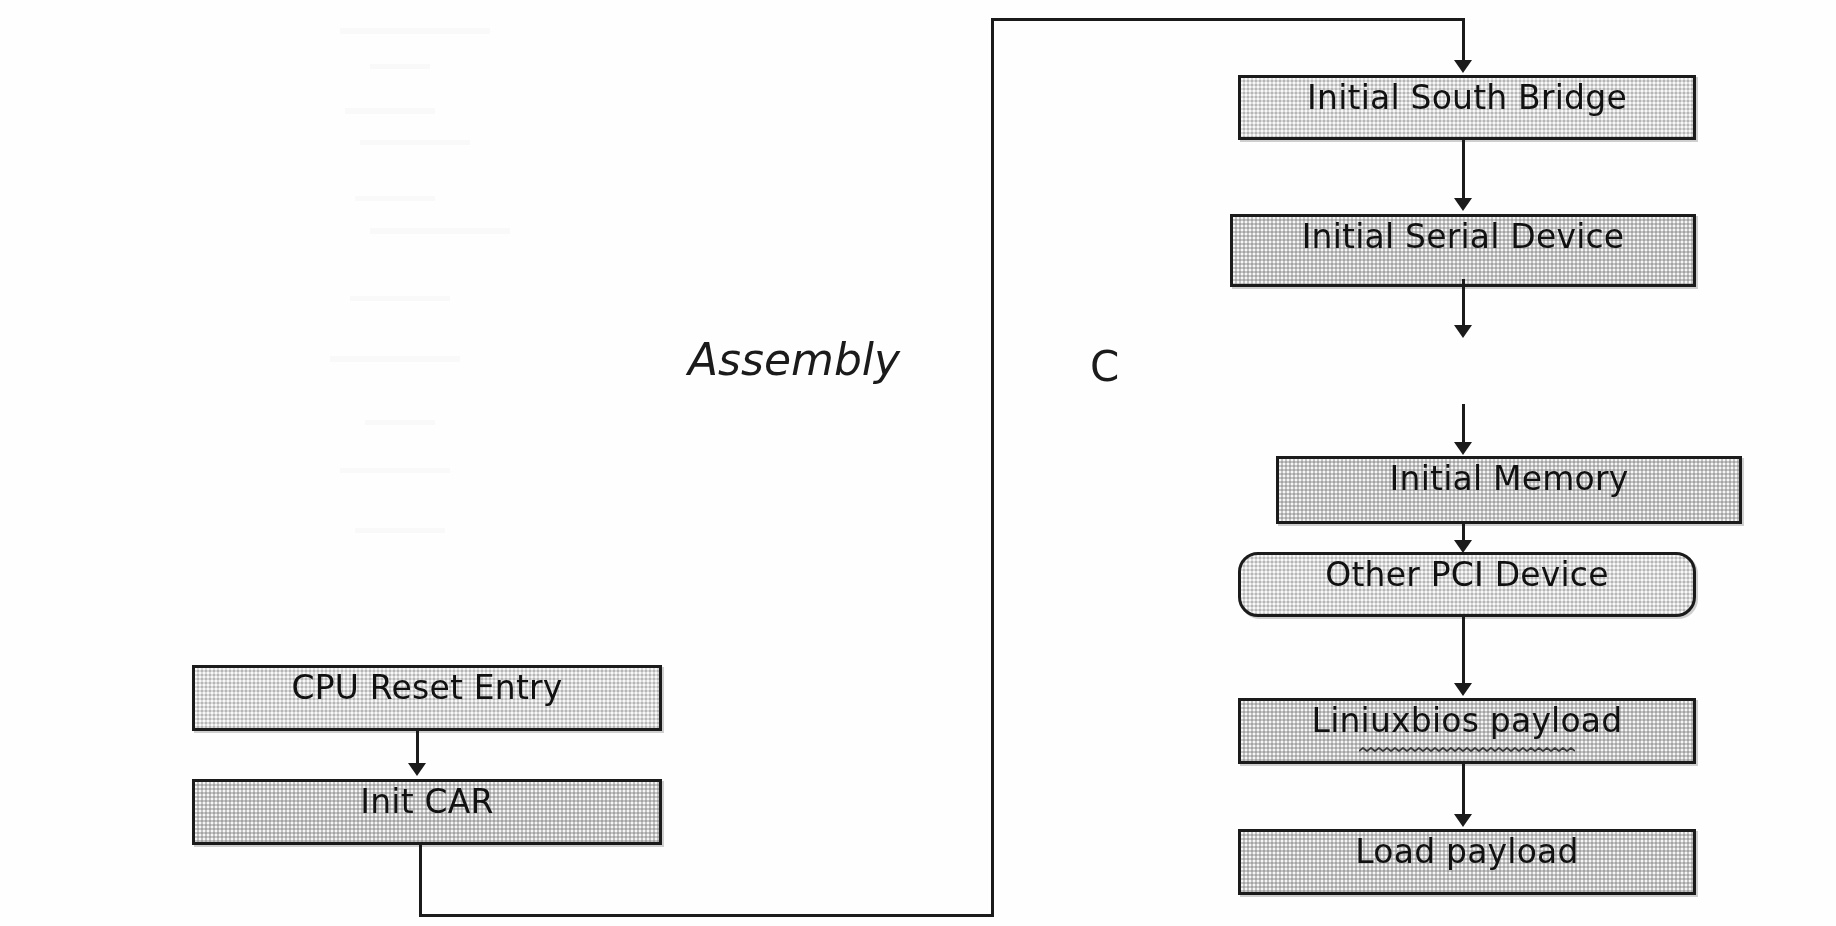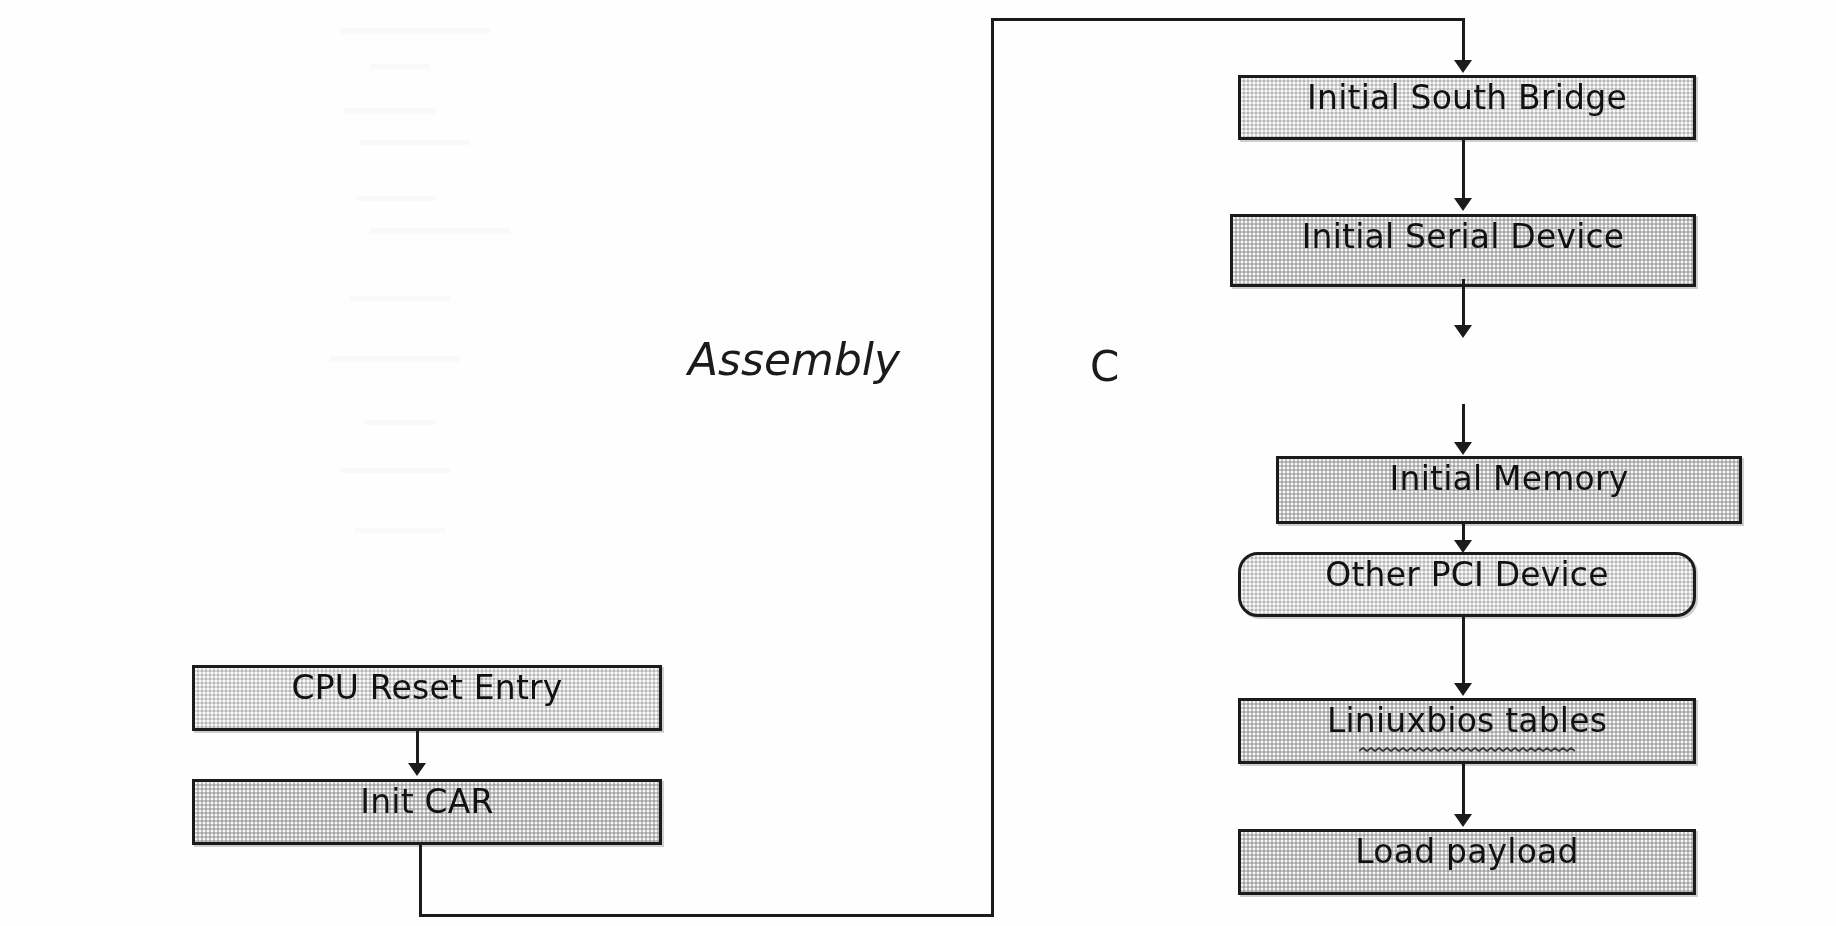--- a/index.html
+++ b/index.html
@@ -141,21 +141,21 @@
 
   <div class="node dark" style="left:1230px;top:456px;width:466px;height:68px;margin-left:46px;">
     <span class="label">Initial Memory</span>
   </div>
 
   <div class="node light" style="left:1238px;top:552px;width:458px;height:65px;border-radius:20px;">
     <span class="label">Other PCI Device</span>
   </div>
 
   <div class="node dark misspelled" style="left:1238px;top:698px;width:458px;height:66px;">
-    <span class="label">Liniuxbios tables</span>
+    <span class="label">Liniuxbios payload</span>
     <svg class="squiggle" width="216" height="6" viewBox="0 0 216 6" preserveAspectRatio="none">
       <path d="M0 4 L4 1 L8 4 L12 1 L16 4 L20 1 L24 4 L28 1 L32 4 L36 1 L40 4 L44 1 L48 4 L52 1 L56 4 L60 1 L64 4 L68 1 L72 4 L76 1 L80 4 L84 1 L88 4 L92 1 L96 4 L100 1 L104 4 L108 1 L112 4 L116 1 L120 4 L124 1 L128 4 L132 1 L136 4 L140 1 L144 4 L148 1 L152 4 L156 1 L160 4 L164 1 L168 4 L172 1 L176 4 L180 1 L184 4 L188 1 L192 4 L196 1 L200 4 L204 1 L208 4 L212 1 L216 4" fill="none" stroke="#3a3a3a" stroke-width="1.8"></path>
     </svg>
   </div>
 
   <div class="node dark" style="left:1238px;top:829px;width:458px;height:66px;">
     <span class="label">Load payload</span>
   </div>
 
   <div class="line-v" style="left:1462px;top:140px;height:60px;"></div>

